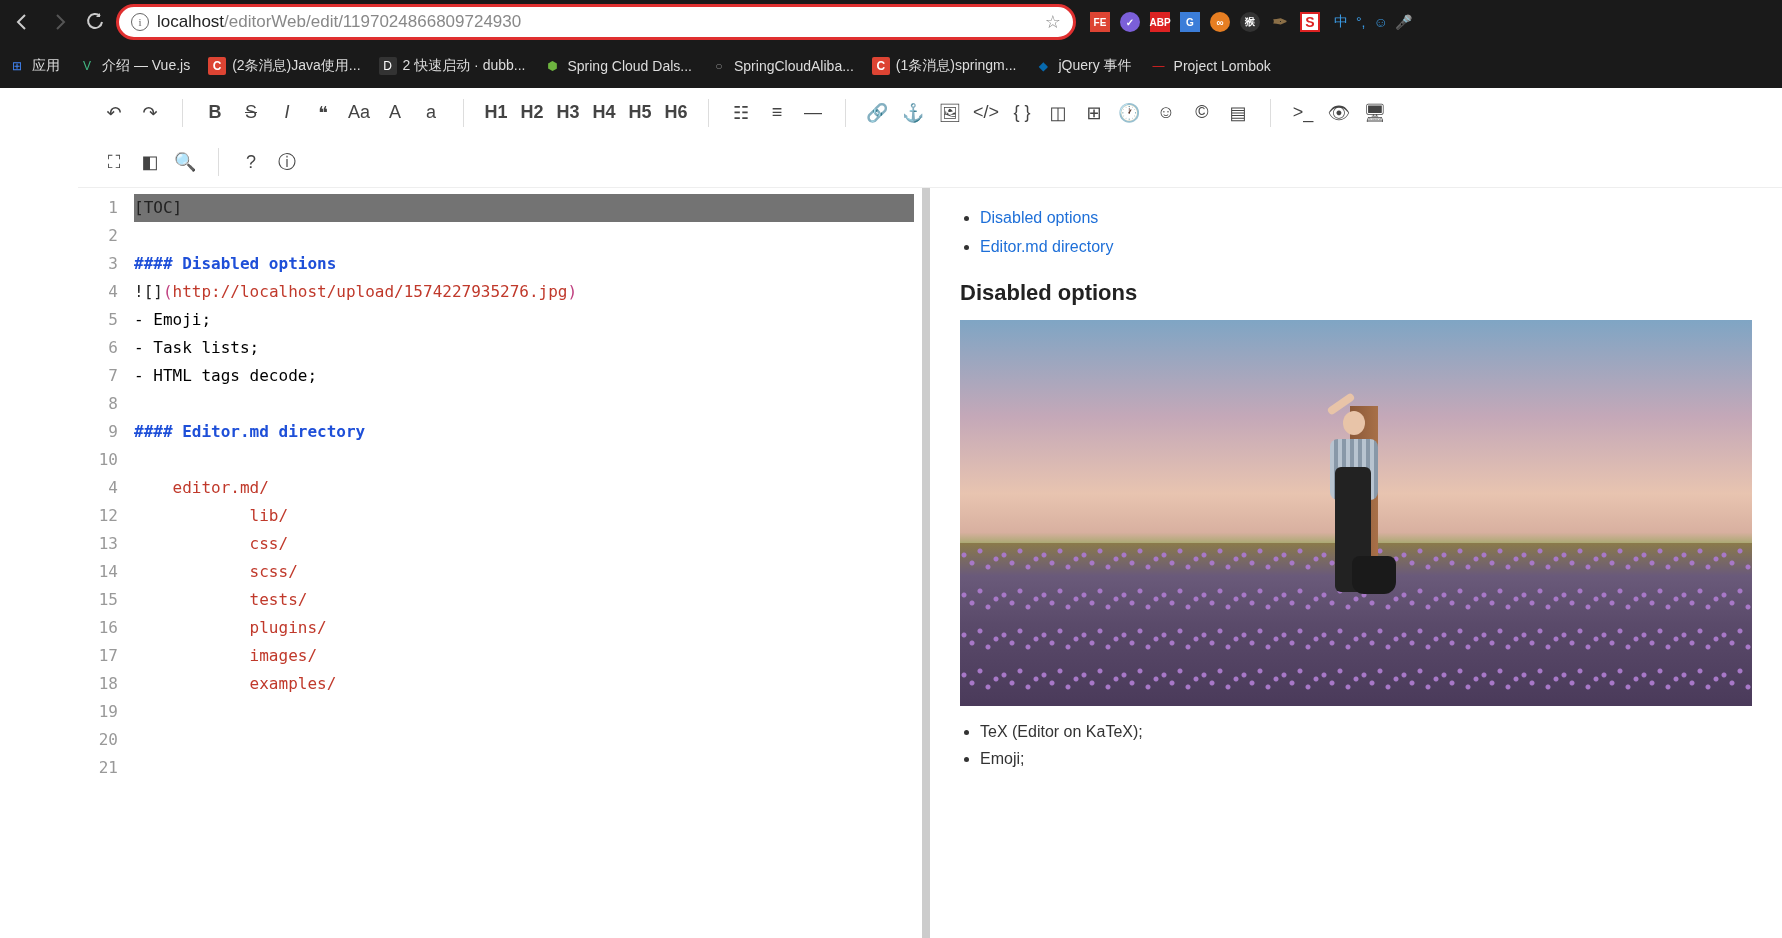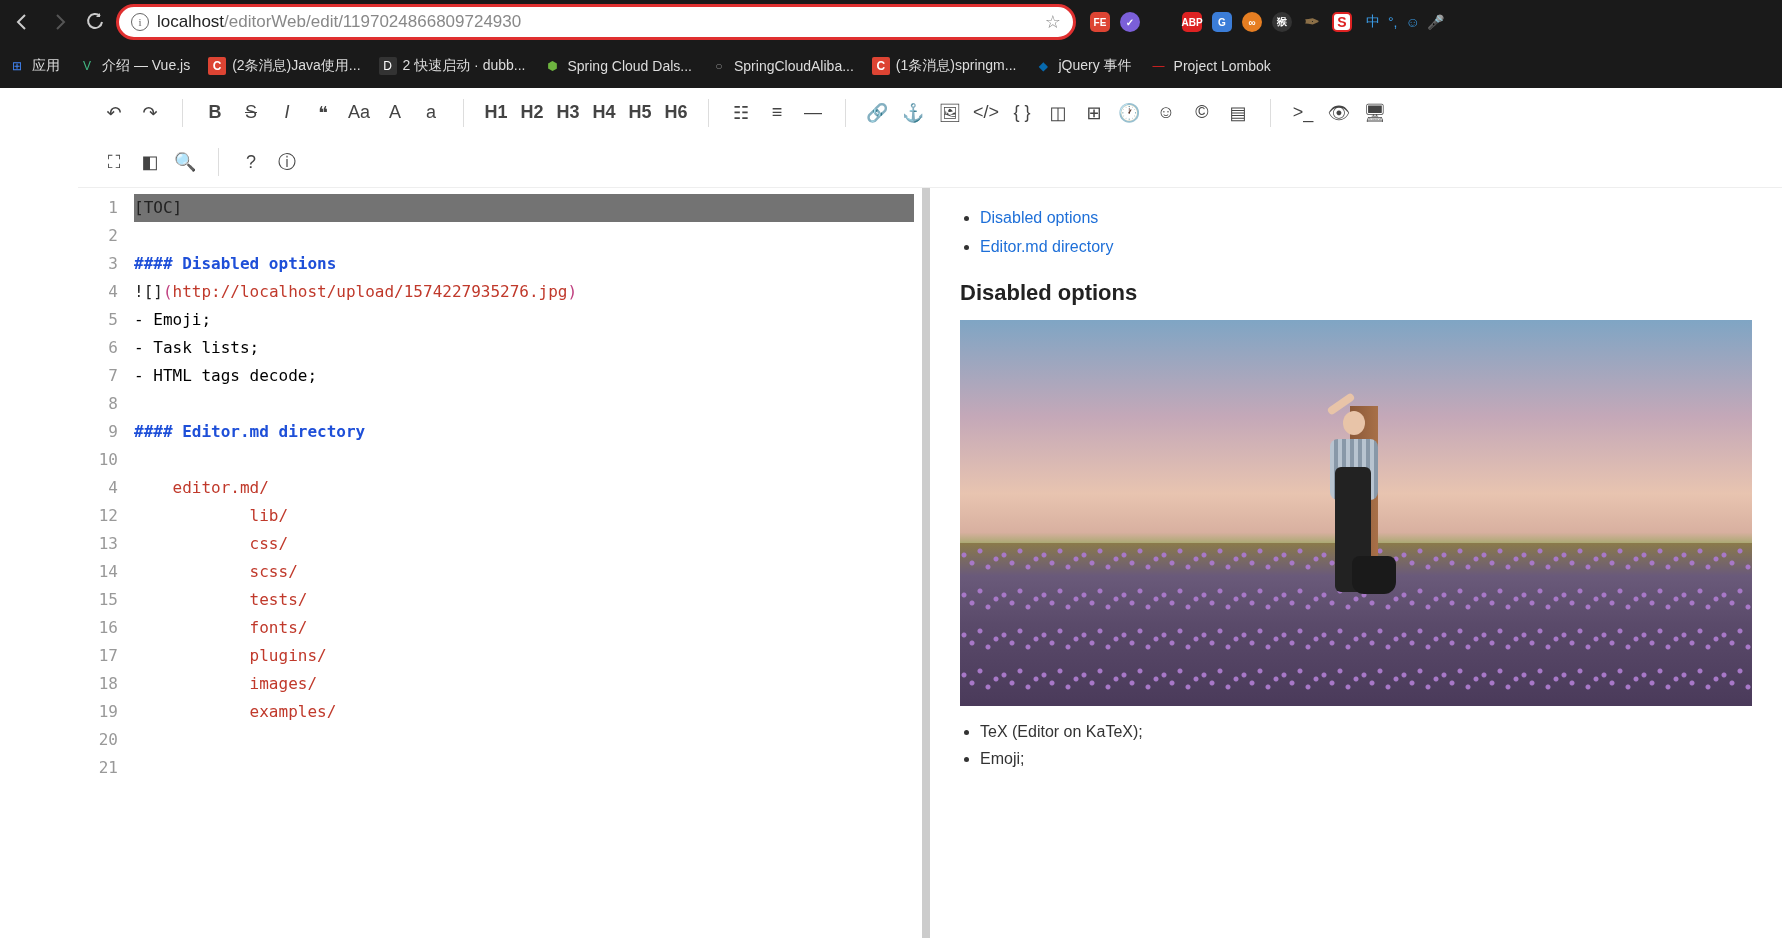--- a/index.html
+++ b/index.html
@@ -9,24 +9,24 @@
 .browser-chrome { background: #1a1a1a; height: 88px; }
 .nav-bar { display: flex; align-items: center; height: 44px; padding: 0 8px; gap: 6px; }
 .nav-btn { width: 30px; height: 30px; display: flex; align-items: center; justify-content: center; color: #ccc; cursor: pointer; }
 .nav-btn.disabled { color: #555; }
 .url-bar { flex: 1; background: #fff; border: 3px solid #e03030; border-radius: 18px; height: 36px; display: flex; align-items: center; padding: 0 12px; gap: 8px; max-width: 960px; }
 .url-info-icon { width: 18px; height: 18px; border: 1.5px solid #666; border-radius: 50%; display: flex; align-items: center; justify-content: center; font-size: 11px; color: #666; font-family: serif; }
 .url-text { flex: 1; font-size: 17px; color: #222; }
 .url-text .url-path { color: #888; }
 .star-icon { color: #888; font-size: 18px; }
 .ext-icons { display: flex; align-items: center; gap: 10px; padding: 0 8px; }
-.ext-icon { width: 20px; height: 20px; border-radius: 5px; display: flex; align-items: center; justify-content: center; font-size: 10px; font-weight: bold; color: #fff; }
+.ext-icon { width: 20px; height: 20px; border-radius: 0; display: flex; align-items: center; justify-content: center; font-size: 10px; font-weight: bold; color: #fff; }
 .ext-red { background: #d43; }
 .ext-purple { background: #7b5fd9; border-radius: 50%; }
-.ext-abp { background: #d22; margin-left: 32px; }
+.ext-abp { background: #d22; }
 .ext-blue { background: #3b7dd8; }
 .ext-orange { background: #e67e22; border-radius: 50%; }
 .ext-monkey { background: #333; border-radius: 50%; }
 .ext-feather { color: #8b6f47; background: transparent; font-size: 18px; }
 .ext-sogou { background: #fff; color: #d22; border: 2px solid #d22; font-size: 14px; }
 .status-icons { display: flex; align-items: center; gap: 8px; color: #3b9de8; font-size: 14px; }
 
 .bookmarks-bar { display: flex; align-items: center; height: 44px; padding: 0 8px; gap: 18px; background: #1a1a1a; overflow: hidden; }
 .bookmark { display: flex; align-items: center; gap: 6px; color: #ddd; font-size: 14px; cursor: pointer; white-space: nowrap; }
 .bookmark-icon { width: 18px; height: 18px; display: flex; align-items: center; justify-content: center; font-size: 12px; }
@@ -263,21 +263,20 @@
           <div class="code-line">- Task lists;</div>
           <div class="code-line">- HTML tags decode;</div>
           <div class="code-line"> </div>
           <div class="code-line"><span class="cm-header">#### Editor.md directory</span></div>
           <div class="code-line"> </div>
           <div class="code-line">    <span class="cm-dir">editor.md/</span></div>
           <div class="code-line">            <span class="cm-dir">lib/</span></div>
           <div class="code-line">            <span class="cm-dir">css/</span></div>
           <div class="code-line">            <span class="cm-dir">scss/</span></div>
           <div class="code-line">            <span class="cm-dir">tests/</span></div>
-          <div class="code-line">            <span class="cm-dir">fonts/</span></div>
           <div class="code-line">            <span class="cm-dir">plugins/</span></div>
           <div class="code-line">            <span class="cm-dir">images/</span></div>
           <div class="code-line">            <span class="cm-dir">examples/</span></div>
         </div>
     </div>
     <div class="preview">
       <ul class="toc" id="toc">
           <li><a href="#">Disabled options</a></li>
           <li><a href="#">Editor.md directory</a></li>
         </ul>

